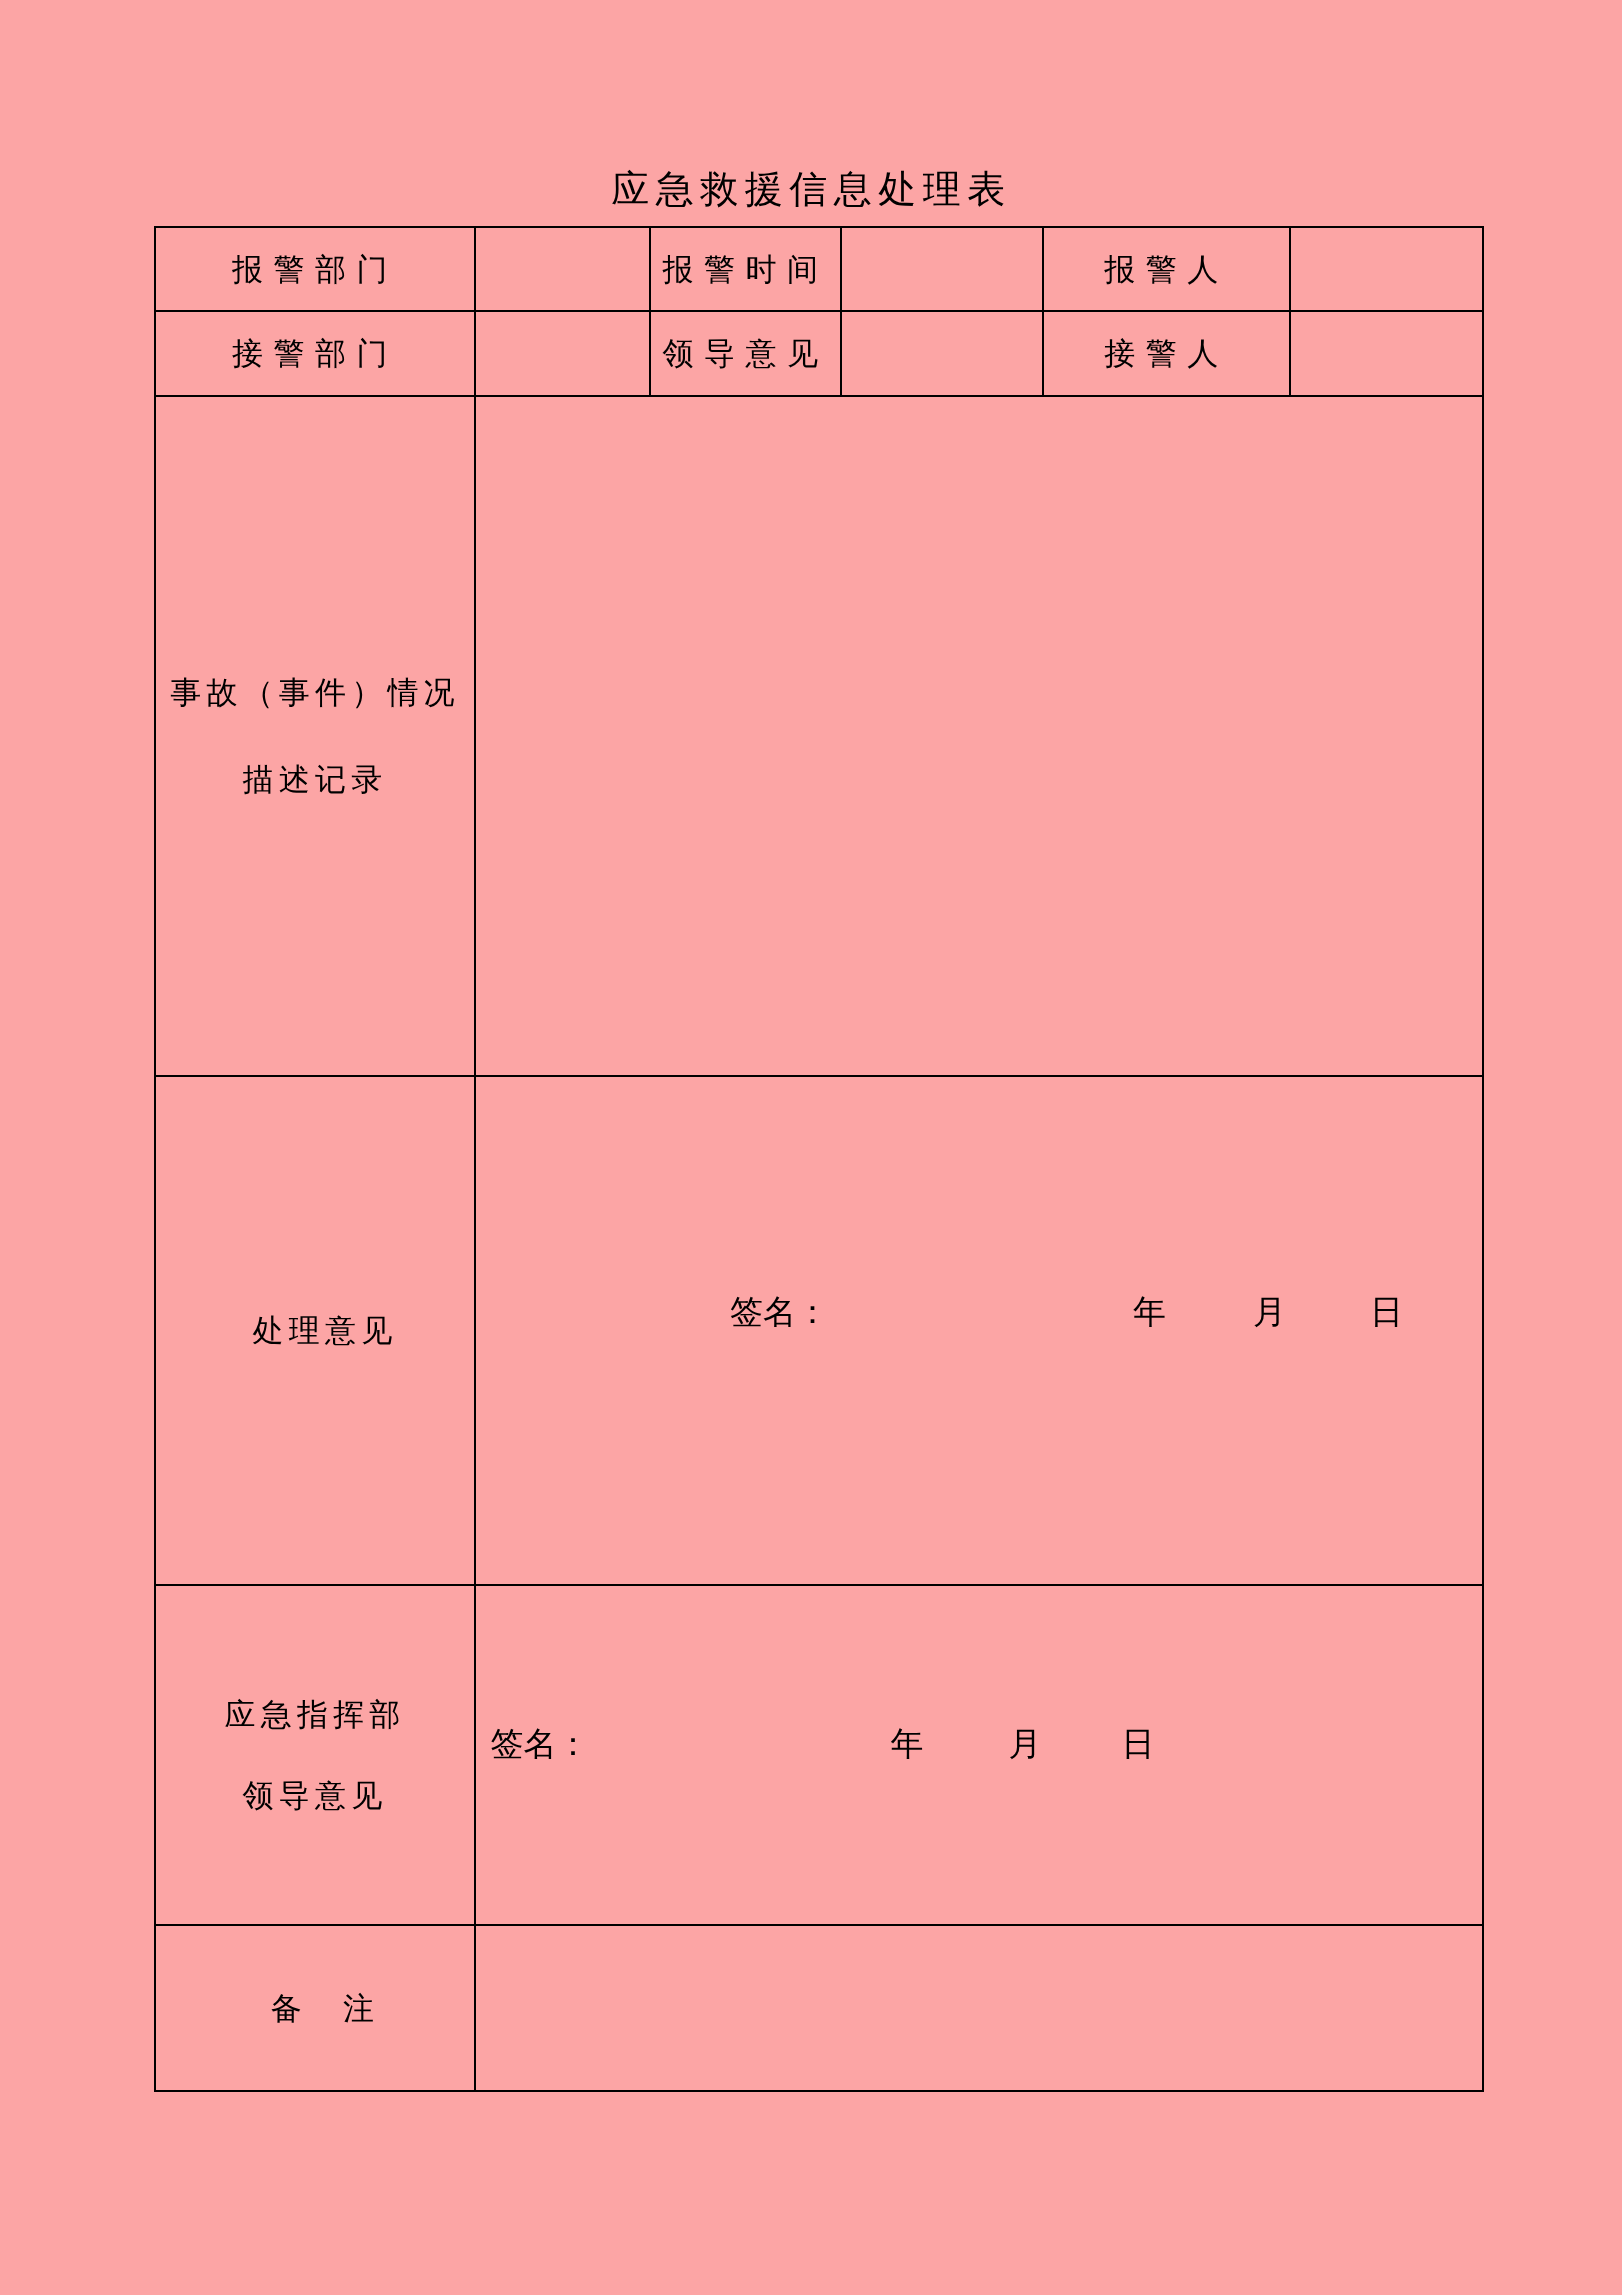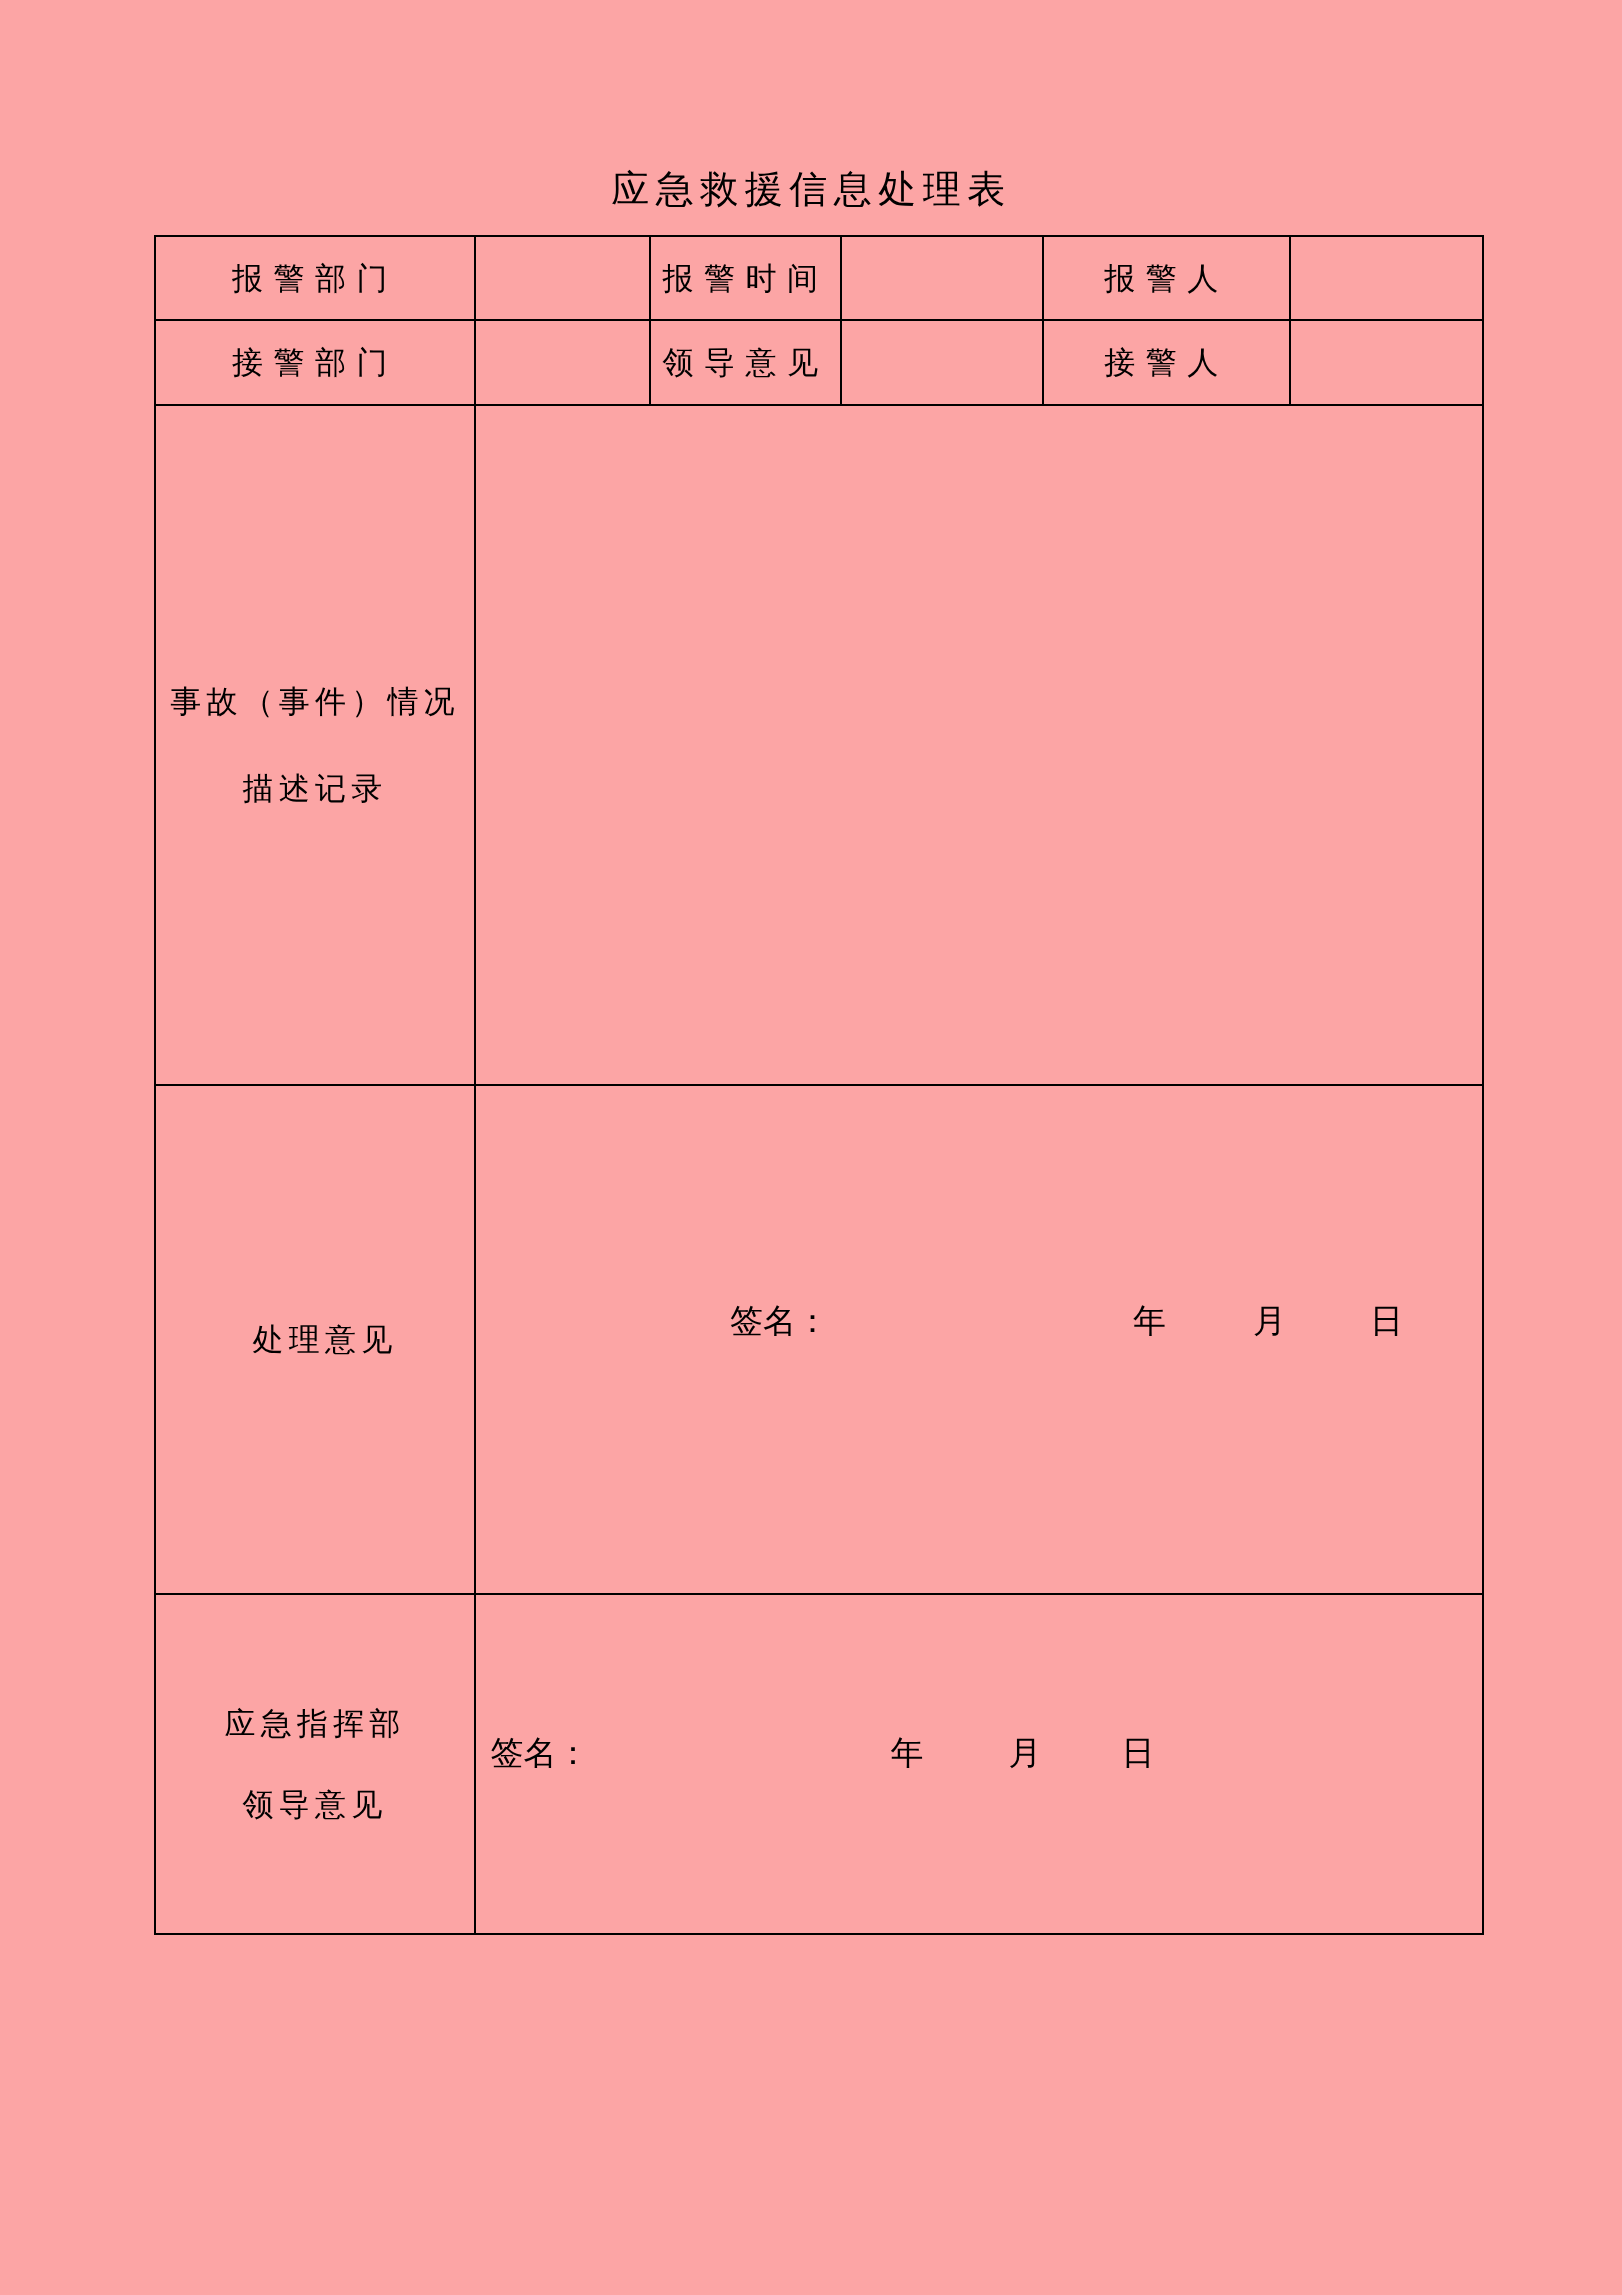--- a/index.html
+++ b/index.html
@@ -18,21 +18,21 @@
     width: 100%;
     text-align: center;
     font-size: 38px;
     line-height: 1.1;
     letter-spacing: 6.5px;
     white-space: nowrap;
   }
   table.form {
     position: absolute;
     left: 154px;
-    top: 235px;
+    top: 226px;
     width: 1328px;
     border-collapse: collapse;
     table-layout: fixed;
     border: 2.6px solid #000;
   }
   table.form td {
     border: 2px solid #000;
     padding: 0;
     vertical-align: middle;
     overflow: hidden;
@@ -173,17 +173,23 @@
           <div class="sigline sig5">
             <span class="signame">签名：</span>
             <span class="date-y">年</span>
             <span class="date-m">月</span>
             <span class="date-d">日</span>
           </div>
         </div>
       </td>
     </tr>
 
+    <tr>
+      <td style="height:164px">
+        <div class="lbl-wide">备　注</div>
+      </td>
+      <td colspan="5"></td>
+    </tr>
   </tbody>
     </table>
 
 </div>
 
 
 </body></html>

